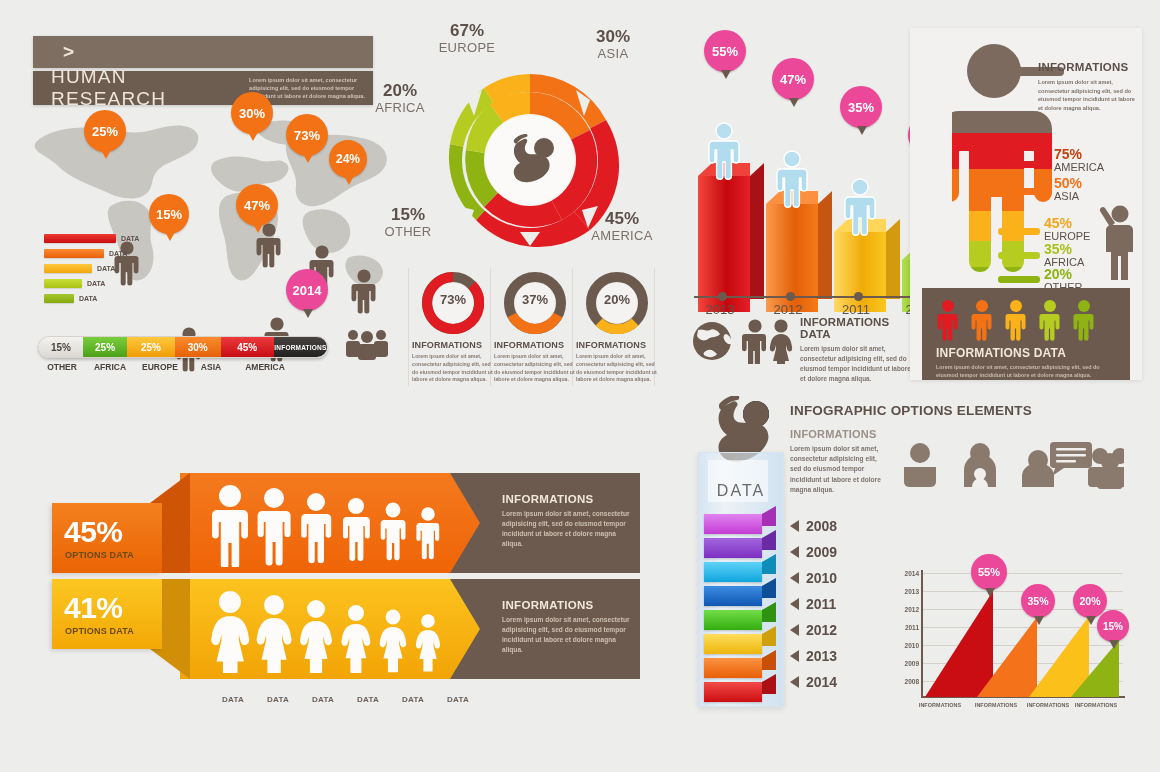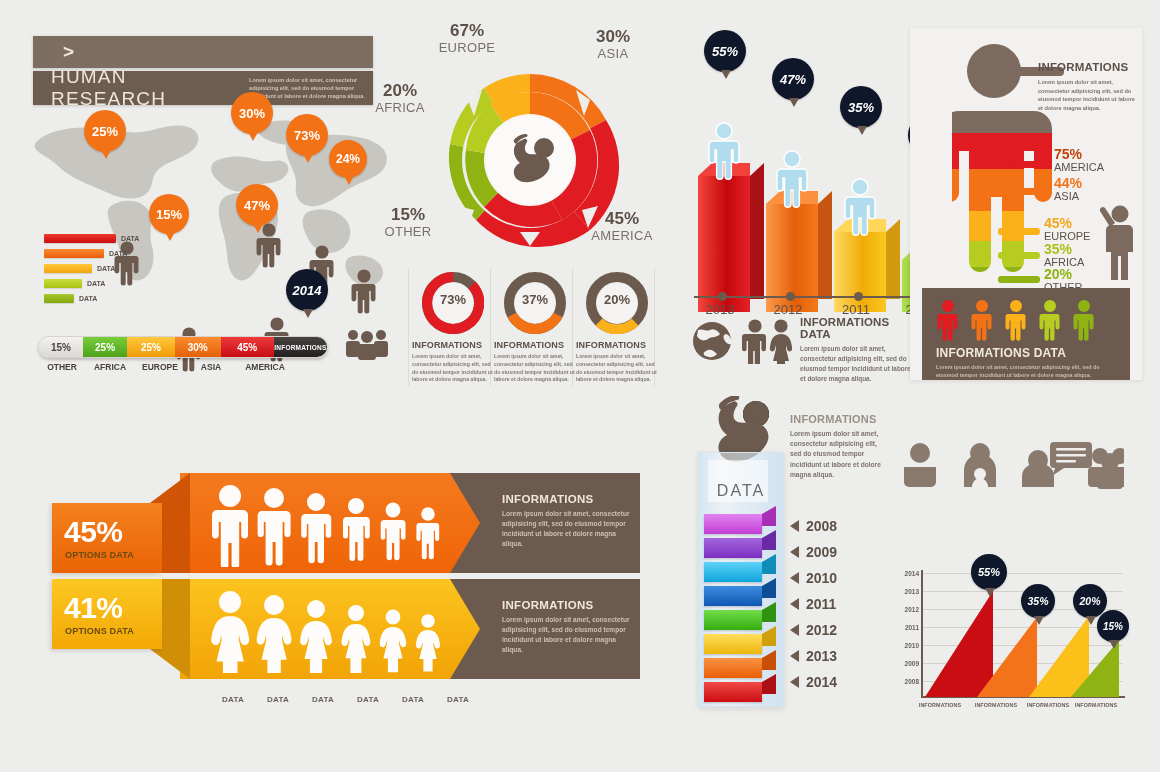--- a/index.html
+++ b/index.html
@@ -39,21 +39,21 @@
     position: absolute; background: #f47216; border-radius: 50%;
     display: flex; align-items: center; justify-content: center;
     color: #fff; font-weight: bold; box-shadow: 0 1px 2px rgba(0,0,0,.2);
   }
   .bubble:after {
     content: ""; position: absolute; bottom: -7px; left: 50%;
     margin-left: -4px; width: 0; height: 0;
     border-left: 5px solid transparent; border-right: 5px solid transparent;
     border-top: 9px solid #f47216;
   }
-  .bub-brown { background: #0f172a; font-style: italic; }
+  .bub-brown { background: #ec4899; }
   .bub-brown:after { border-top-color: #6b5a4d; }
 
   
   #minibars { left: 44px; top: 232px; width: 120px; }
   .mb-row { display: flex; align-items: center; height: 12px; margin-bottom: 3px; }
   .mb-bar { height: 9px; border-radius: 1px; box-shadow: 0 1px 1px rgba(0,0,0,.12); }
   .mb-lab { font-size: 7px; font-weight: bold; color: #5c5048; margin-left: 5px; }
 
   
   #ribbon { left: 38px; top: 336px; width: 290px; height: 22px;
@@ -463,21 +463,21 @@
     <div class="abs" style="left:128px;top:33px;width:98px;">
       <div class="rp-title">INFORMATIONS</div>
       <div class="rp-lorem" style="margin-top:5px;">Lorem ipsum dolor sit amet, consectetur adipisicing elit, sed do eiusmod tempor incididunt ut labore et dolore magna aliqua.</div>
     </div>
 
     <div class="abs" style="left:144px;top:119px;">
       <div class="rp-stat-pct" style="color:#c2410c;">75%</div>
       <div class="rp-stat-nm">AMERICA</div>
     </div>
     <div class="abs" style="left:144px;top:148px;">
-      <div class="rp-stat-pct" style="color:#f47216;">44%</div>
+      <div class="rp-stat-pct" style="color:#f47216;">50%</div>
       <div class="rp-stat-nm">ASIA</div>
     </div>
     <div class="abs" style="left:134px;top:188px;">
       <div class="rp-stat-pct" style="color:#f0a81a;">45%</div>
       <div class="rp-stat-nm">EUROPE</div>
     </div>
     <div class="abs" style="left:134px;top:214px;">
       <div class="rp-stat-pct" style="color:#aac01a;">35%</div>
       <div class="rp-stat-nm">AFRICA</div>
     </div>
@@ -596,20 +596,21 @@
 
   <svg class="abs" style="left:706px;top:396px;" width="74" height="68" viewBox="0 0 74 68">
     <circle cx="50" cy="18" r="13"></circle>
     <g fill="#6b5a4d">
       <circle cx="50" cy="18" r="13"></circle>
       <path d="M16,12 c-6,8 -4,20 5,27 c-6,3 -10,9 -8,16 c3,9 13,12 23,10 c13,-3 23,-11 26,-21 c2,-8 -3,-15 -11,-17 c-8,-2 -18,2 -22,-3 c-3,-4 -1,-10 2,-14 c2,-3 -2,-6 -5,-4 c-4,2 -8,4 -10,6 z"></path>
       <path d="M14,7 c5,-5 11,-8 17,-8 c3,0 3,5 0,5 c-6,1 -11,4 -14,9 c-2,3 -6,-2 -3,-6 z"></path>
     </g>
   </svg>
   <div class="abs" id="options-hdr">
+    <div class="opt-h1">INFOGRAPHIC OPTIONS ELEMENTS</div>
     <div class="opt-h2">INFORMATIONS</div>
     <div class="opt-lorem">Lorem ipsum dolor sit amet, consectetur adipisicing elit, sed do eiusmod tempor incididunt ut labore et dolore magna aliqua.</div>
   </div>
 
   <svg class="abs" style="left:898px;top:440px;" width="226" height="52" viewBox="0 0 226 52">
     <g fill="#8a7a6e">
       <circle cx="22" cy="13" r="10"></circle>
         <path d="M6,27 h32 v8 h-5 v12 h-22 v-12 h-5 z"></path>
         <rect x="6" y="27" width="32" height="20" rx="5"></rect>
       <circle cx="82" cy="13" r="10"></circle>

